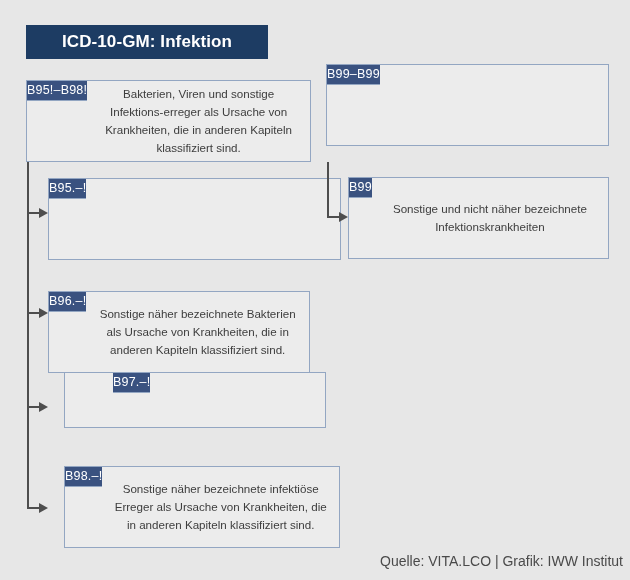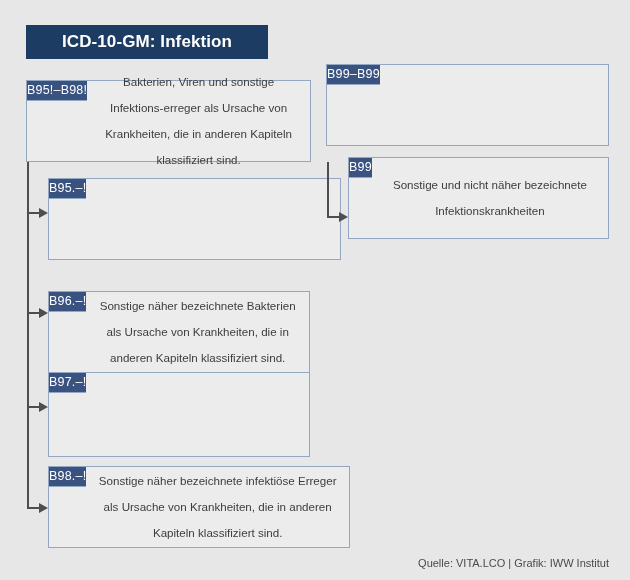--- a/index.html
+++ b/index.html
@@ -60,34 +60,34 @@
     flex: 1;
     display: flex;
     align-items: center;
     justify-content: center;
     text-align: center;
     padding: 4px 8px;
     box-sizing: border-box;
   }
   .node-body .node-text {
     font-size: 11.6px;
-    line-height: 26px;
+    line-height: 18px;
     color: #3d3d3d;
     display: block;
   }
 
   
   #node-parent-left  { left: 26px;  top: 80px;  width: 285px; height: 82px; }
   #node-b95          { left: 48px;  top: 178px; width: 293px; height: 82px; }
   #node-b96          { left: 48px;  top: 291px; width: 262px; height: 82px; }
-  #node-b97          { left: 48px;  top: 372px; width: 262px; height: 85px; }
-  #node-b98          { left: 48px;  top: 466px; width: 302px; height: 82px; }
+  #node-b97          { left: 64px;  top: 372px; width: 262px; height: 56px; padding-left: 48px; }
+  #node-b98          { left: 64px;  top: 466px; width: 276px; height: 82px; }
 
   #node-parent-right { left: 326px; top: 64px;  width: 283px; height: 82px; }
-  #node-b99          { left: 348px; top: 157px; width: 261px; height: 82px; }
+  #node-b99          { left: 348px; top: 177px; width: 261px; height: 82px; }
 
   
   .connector-line {
     position: absolute;
     background: #4e4e4e;
   }
   .v-line { width: 1.5px; }
   .h-line { height: 1.5px; }
 
   .arrow-head {
@@ -113,23 +113,23 @@
   #arrow-b98 { left: 39px; top: 503px; }
 
   
   #trunk-right { left: 327px; top: 162px; height: 55px; }
   #stub-b99    { left: 327px; top: 216px; width: 14px; }
   #arrow-b99   { left: 339px; top: 212px; }
 
   
   #footer-credit {
     position: absolute;
-    right: 21px;
+    right: 7px;
     bottom: 11px;
-    font-size: 11px;
+    font-size: 14px;
     color: #4a4a4a;
     white-space: nowrap;
   }
 </style>
 </head>
 <body>
 
 <div id="title-banner">
   <span class="title-text">ICD-10-GM: Infektion</span>
 </div>

